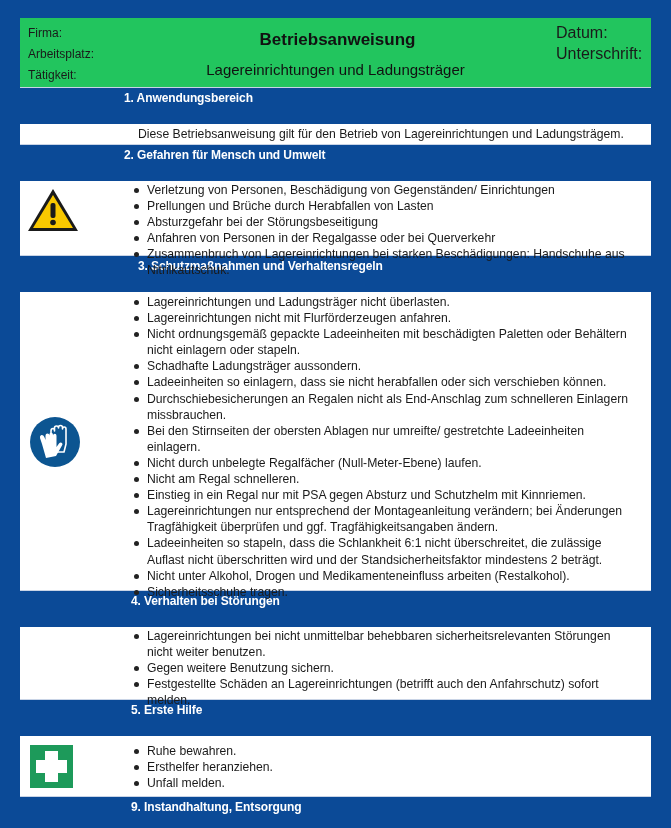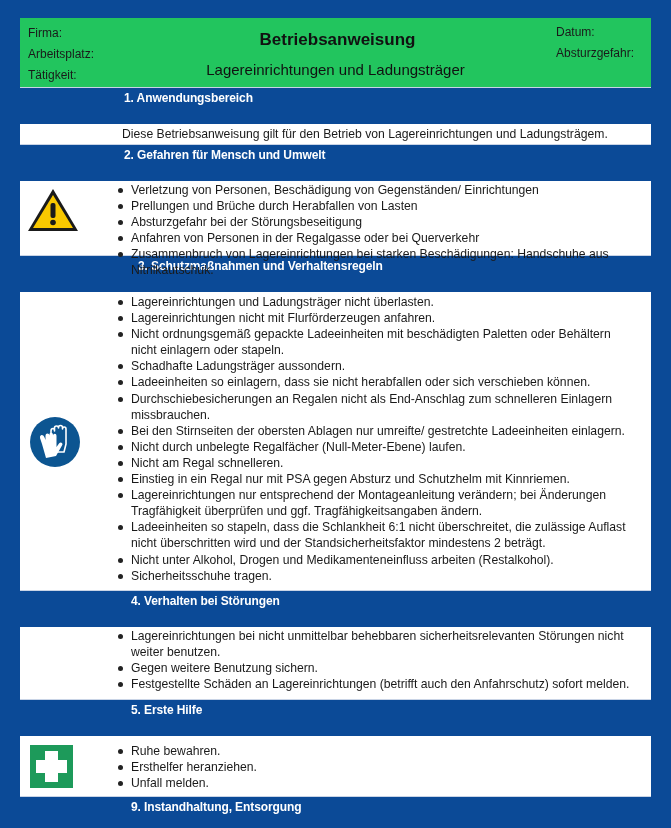--- a/index.html
+++ b/index.html
@@ -9,42 +9,42 @@
       font-family: "Liberation Sans", "DejaVu Sans", sans-serif;
       color: #1a1a1a;
       position: relative;
     }
     .sheet { position: absolute; left: 20px; top: 18px; width: 631px; }
     .header {
       background: #22c55e; height: 70px; position: relative;
       border-bottom: 1px solid #c9d4e6;
     }
     .hdr-left { position: absolute; left: 8px; top: 5px; font-size: 12px; line-height: 21px; }
-    .hdr-right { position: absolute; left: 536px; top: 4px; font-size: 12px; line-height: 21px; }
+    .hdr-right { position: absolute; left: 536px; top: 4px; font-size: 16px; line-height: 21px; }
     .hdr-title {
       position: absolute; left: 4px; right: 0; top: 12px; text-align: center;
       font-size: 17px; font-weight: bold; color: #111;
     }
     .hdr-subtitle {
       position: absolute; left: 0; right: 0; top: 43px; text-align: center;
       font-size: 15px; color: #111;
     }
     .sec-head {
       height: 36px; color: #fff; font-weight: bold; font-size: 12px;
       line-height: 20px; padding-left: 104px; letter-spacing: -0.1px;
     }
     .sec-head.h3 { padding-left: 118px; }
     .sec-head.h4 { padding-left: 111px; }
     .sec-head.h6 { padding-left: 111px; }
     .sec-body {
       background: #fff; position: relative;
       border-bottom: 1px solid #c9d4e6;
     }
     .icon-cell { position: absolute; left: 0; top: 0; width: 80px; }
-    .content { padding-left: 96px; padding-right: 20px; font-size: 12.2px; line-height: 16.1px; }
+    .content { padding-left: 96px; padding-right: 20px; font-size: 12.2px; line-height: 16.1px; margin-left: 16px; }
     .content.plain { padding-left: 102px; padding-top: 2px; padding-bottom: 2px; }
     ul.items { list-style: none; }
     ul.items li { position: relative; padding-left: 15px; }
     ul.items li::before {
       content: ""; position: absolute; left: 2px; top: 6px;
       width: 5px; height: 5px; border-radius: 50%; background: #222;
     }
     #s1 .content { padding-top: 2px; height: 20px; }
     #s2 .content { padding-top: 1px; padding-bottom: 1px; height: 74px; }
     #s3 .content { padding-top: 2px; padding-bottom: 1px; height: 298px; }
@@ -63,21 +63,21 @@
   <div class="header">
     <div class="hdr-left">
       <div>Firma:</div>
       <div>Arbeitsplatz:</div>
       <div>Tätigkeit:</div>
     </div>
     <div class="hdr-title">Betriebsanweisung</div>
     <div class="hdr-subtitle">Lagereinrichtungen und Ladungsträger</div>
     <div class="hdr-right">
       <div>Datum:</div>
-      <div>Absturzgefahr:</div>
+      <div>Unterschrift:</div>
     </div>
   </div>
 
   <div class="sec-head">1. Anwendungsbereich</div>
   <div class="sec-body" id="s1">
     <div class="content plain">Diese Betriebsanweisung gilt für den Betrieb von Lagereinrichtungen und Ladungsträgem.</div>
   </div>
 
   <div class="sec-head">2. Gefahren für Mensch und Umwelt</div>
   <div class="sec-body" id="s2">

